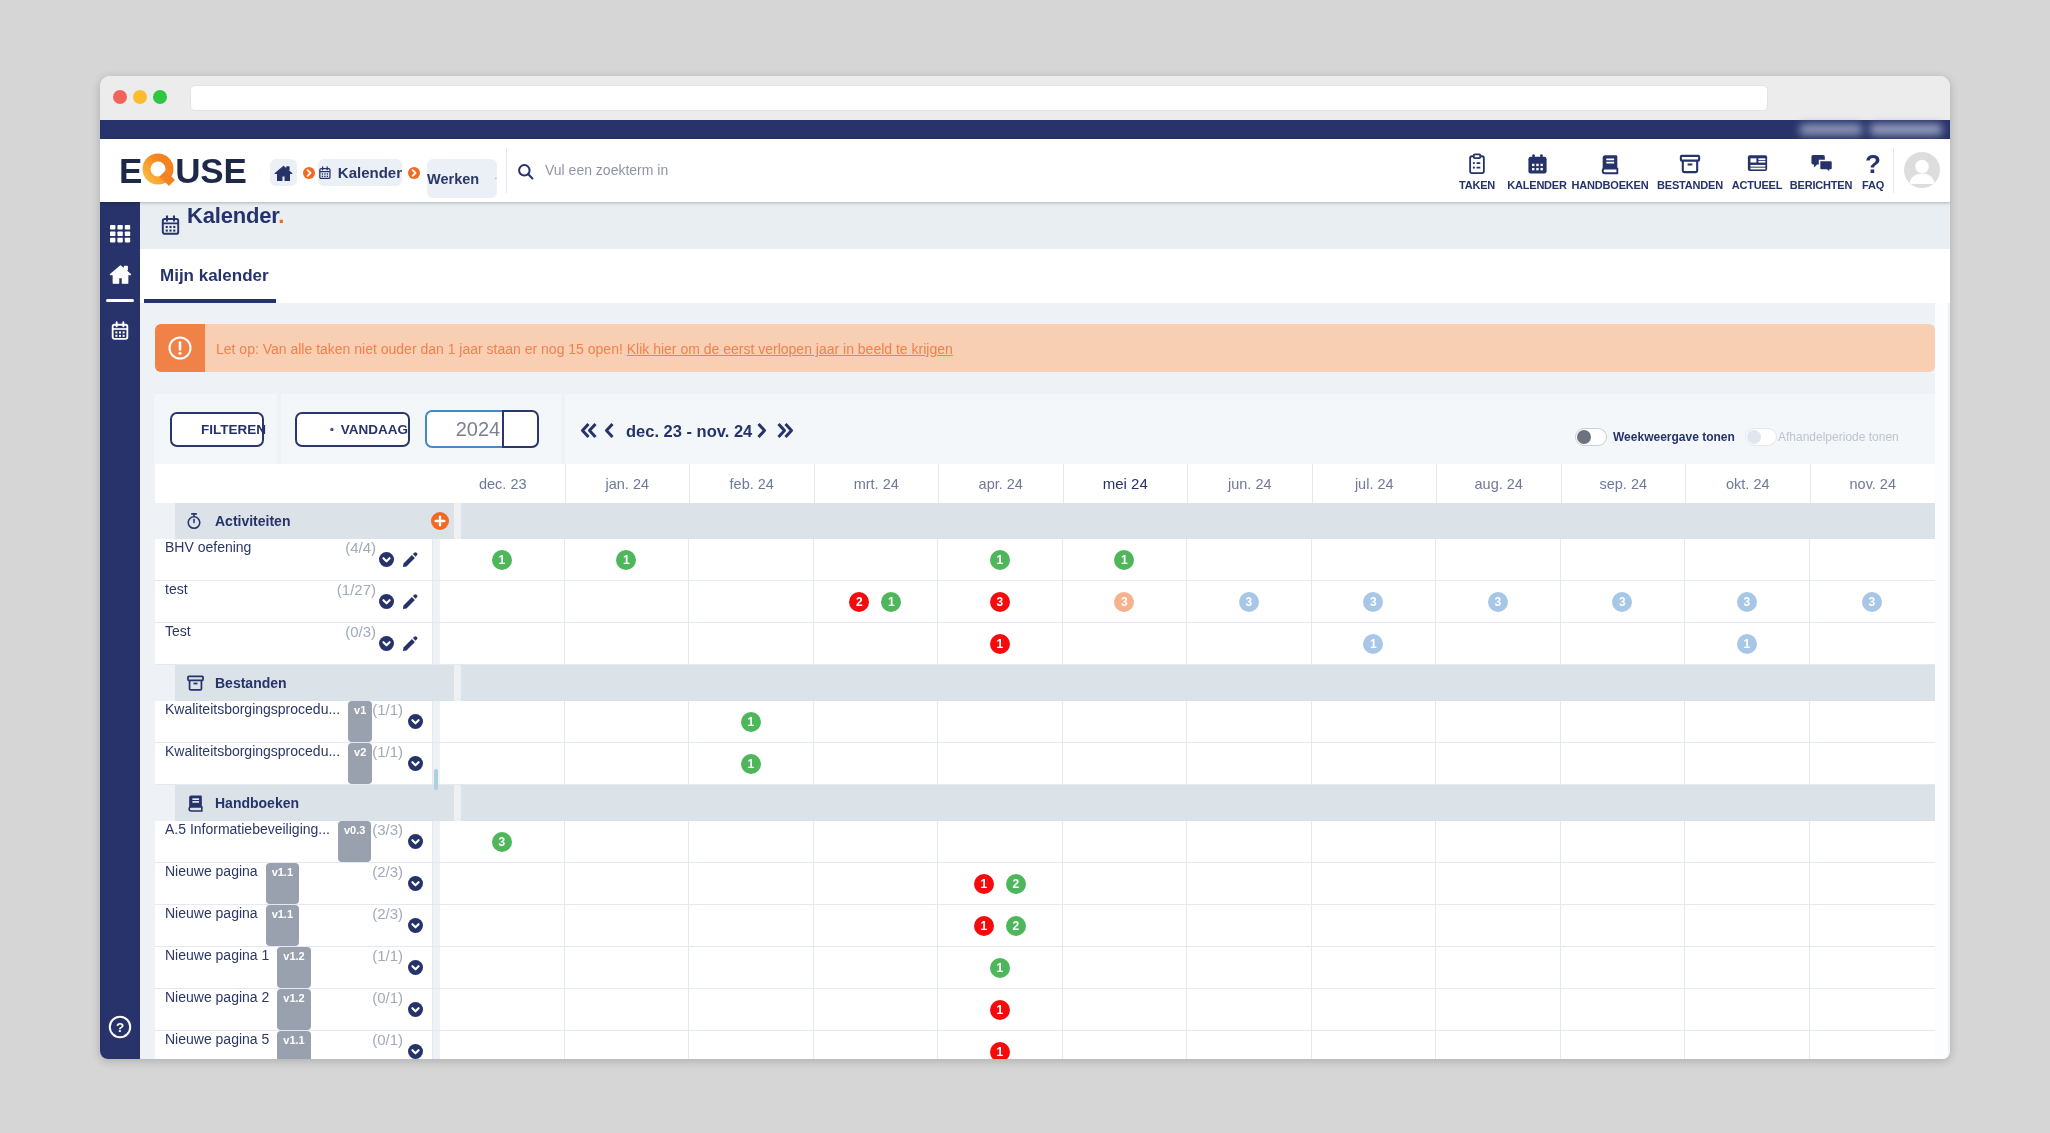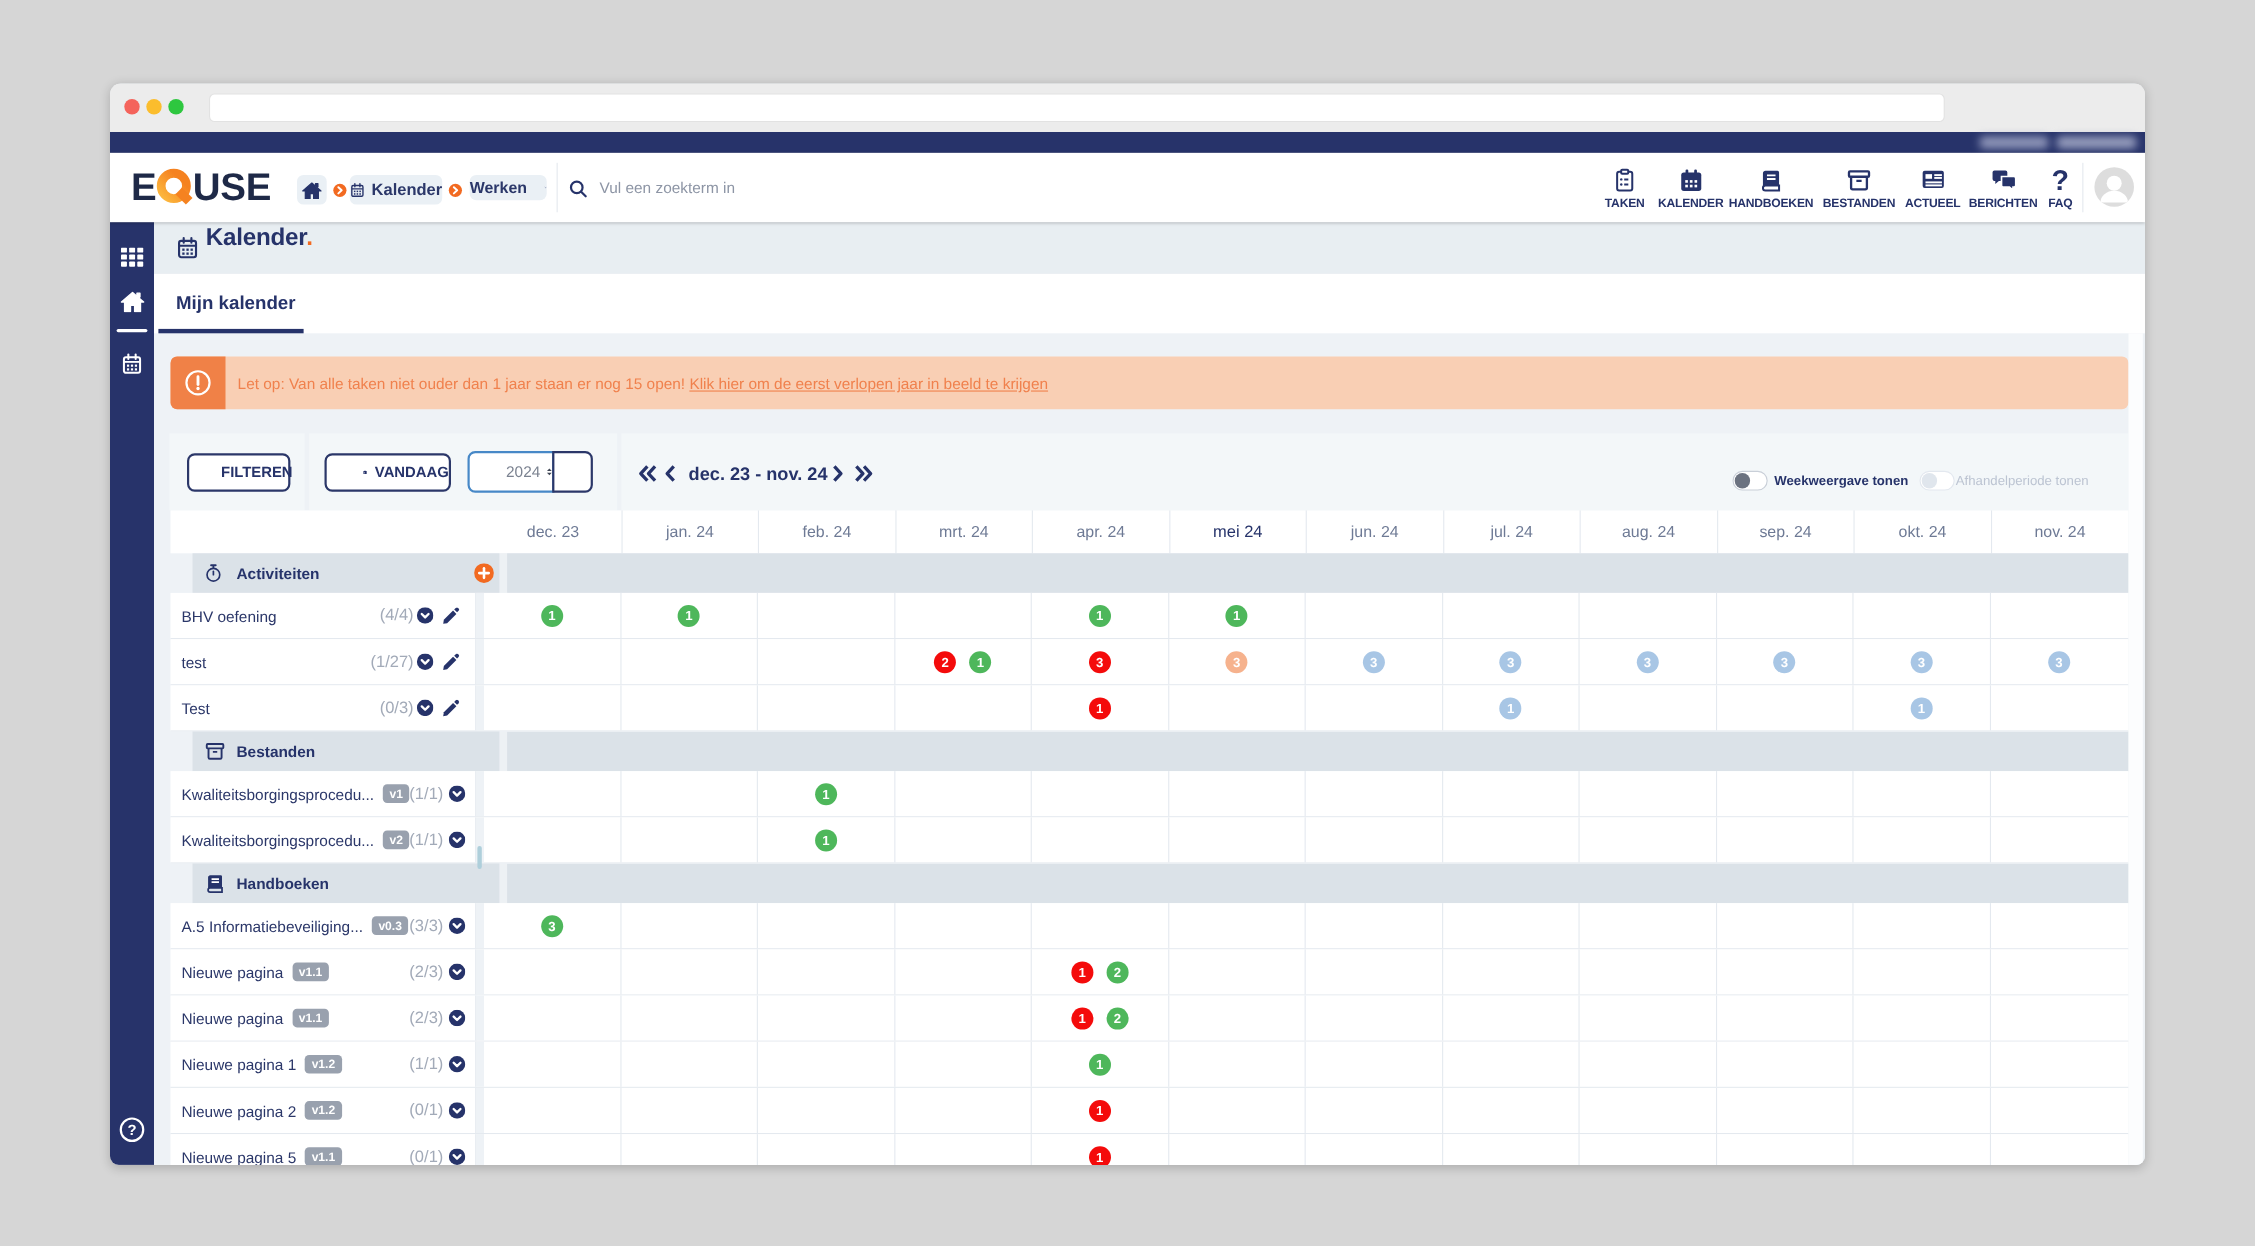--- a/index.html
+++ b/index.html
@@ -79,21 +79,21 @@
   .thead .mc:last-child { border-right:none; }
   .thead .mc.cur { color:#26336a; font-weight:normal; font-size:15px; }
   .grow { display:flex; height:36px; color:#26336a; font-size:14px; font-weight:bold;padding-left:20px; }
   .grow .gc0 { width:279px; background:#dbe2e8; display:flex; align-items:center; position:relative; }
   .grow .ggap { width:7px; background:#edf1f4; }
   .grow .grest { flex:1; background:#dbe2e8; }
   .grow .gic { margin-left:11px; width:19px; display:flex; }
   .grow .gtx { margin-left:10px; }
   .grow .plus { position:absolute; left:256px; top:9px; }
   .drow { display:flex; height:42px; background:#fff; border-bottom:1px solid #e4e9ef; position:relative; }
-  .drow .c0 { width:278px; border-right:1px solid #e4e9ef; display:flex; align-items:center; position:relative; }
+  .drow .c0 { width:278px; border-right:1px solid #e4e9ef; display:flex; position:relative; }
   .drow .gap { width:7px; background:#eef2f6; }
   .drow .mc { width:124.5px; border-right:1px solid #e4e9ef; display:flex; align-items:center; justify-content:center; gap:12px; }
   .drow .mc:last-child { border-right:none; }
   .name { color:#2b3769; font-size:14px; margin-left:10px; white-space:nowrap; }
   .chip { background:#99a1ae; color:#fff; font-size:11px; font-weight:bold; border-radius:4px;
           padding:3px 6px 2px; margin-left:8px; }
   .cnt { position:absolute; color:#a2aab8; font-size:15px; }
   .rowic { position:absolute; top:13px; height:16px; }
   .badge { width:20px; height:20px; border-radius:50%; color:#fff; font-size:12px; font-weight:bold;
            display:flex; align-items:center; justify-content:center; flex:0 0 auto; }
@@ -153,21 +153,21 @@
             <rect x="15.1" y="16.6" width="2.4" height="2.4"></rect>
           </g>
         </svg>
         <span>Kalender</span>
       </div>
  <div class="crumbdot" style="left:308px; top:28px;">
         <svg width="12" height="12" viewBox="0 0 12 12" fill="none">
           <path d="M4.6 3.2 L7.6 6 L4.6 8.8" stroke="#fff" stroke-width="1.8" fill="none" stroke-linecap="round" stroke-linejoin="round"></path>
         </svg>
       </div>
- <div class="crumbbox" style="left:327px; top:20px; width:70px; height:23px; font-size:14.5px; gap:16px;">
+ <div class="crumbbox" style="left:327px; top:20px; width:70px; height:39px; font-size:14.5px; gap:16px;">
         <span>Werken</span>
         <svg width="13" height="9" viewBox="0 0 13 9" fill="none">
           <path d="M2 2 L6.5 6.5 L11 2" stroke="#26336a" stroke-width="2.2" fill="none" stroke-linecap="round" stroke-linejoin="round"></path>
         </svg>
       </div>
  <div class="headdiv" style="left:406px;"></div>
  <div style="position:absolute; left:417px; top:24px;"><svg width="17" height="17" viewBox="0 0 22 22" fill="none">
           <circle cx="9.5" cy="9.5" r="6.8" stroke="#26336a" stroke-width="2.6"></circle>
  <line x1="14.6" y1="14.6" x2="20" y2="20" stroke="#26336a" stroke-width="2.6" stroke-linecap="round"></line>
         </svg></div>
@@ -340,21 +340,21 @@
     <div class="btn" id="btnvandaag" style="left:155px; top:211px; width:115px; height:35px;">
         <svg width="17" height="17" viewBox="0 0 24 24" fill="none">
           <rect x="2.5" y="4" width="19" height="17.5" rx="2.5" fill="#26336a"></rect>
  <rect x="6.6" y="1.2" width="2.6" height="4.8" rx="1.2" fill="#26336a"></rect>
           <rect x="14.8" y="1.2" width="2.6" height="4.8" rx="1.2" fill="#26336a"></rect>
  <rect x="6.2" y="12.2" width="5" height="4.6" fill="#fff"></rect>
         </svg>
         <span>VANDAAG</span>
       </div>
     <div class="btn" id="btnyearsel" style="left:285px; top:209px; width:79px; height:38px; border-color:#4788c7; border-radius:7px 0 0 7px; gap:6px;">
-        <span style="color:#7b8290; font-weight:normal; font-size:14px;">2024</span>
+        <span style="color:#7b8290; font-weight:normal; font-size:20px;">2024</span>
         <svg width="10" height="14" viewBox="0 0 10 14" fill="none">
           <path d="M5 0.5 L9.5 5.5 H0.5 Z" fill="#3f4654"></path>
           <path d="M5 13.5 L0.5 8.5 H9.5 Z" fill="#3f4654"></path>
         </svg>
       </div>
     <div class="btn" id="btnyeararr" style="left:362px; top:209px; width:35px; height:38px; border-radius:0 7px 7px 0;">
         <svg width="21" height="17" viewBox="0 0 21 17" fill="none">
           <line x1="1.5" y1="8.5" x2="18" y2="8.5" stroke="#26336a" stroke-width="2.6"></line>
  <path d="M12 2.5 L18.4 8.5 L12 14.5" stroke="#26336a" stroke-width="2.6" fill="none" stroke-linejoin="round"></path>
         </svg>

